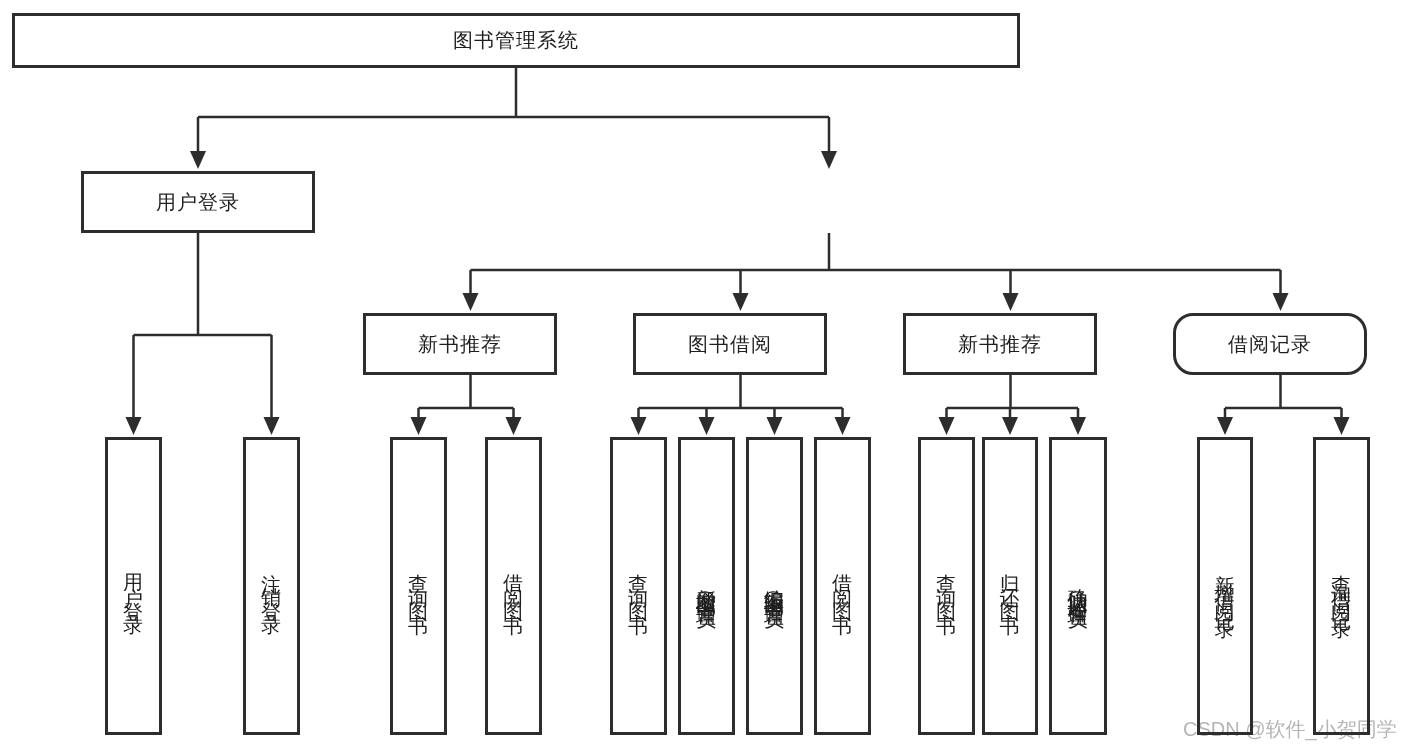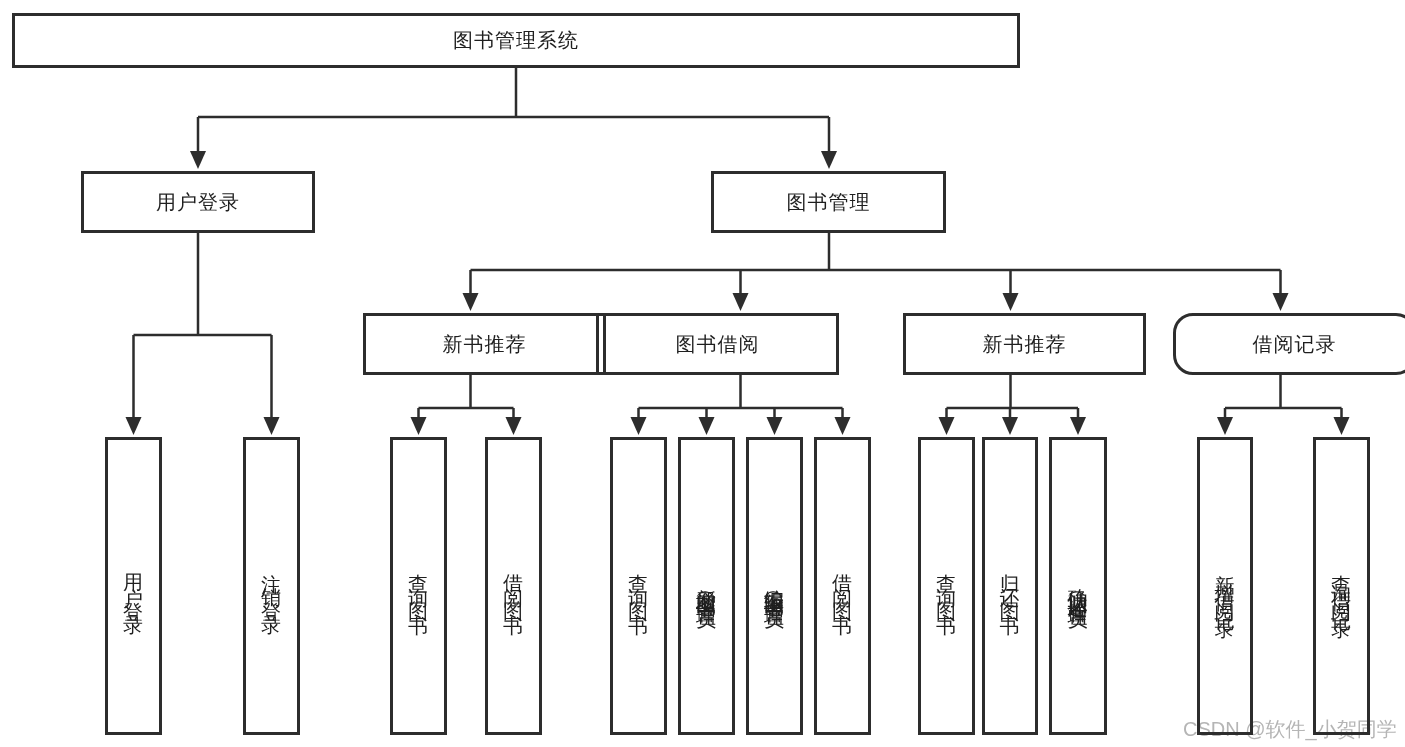--- a/index.html
+++ b/index.html
@@ -15,21 +15,21 @@
     position:absolute;
     border:3px solid #2d2d2d;
     background:transparent;
     display:flex; align-items:center; justify-content:center;
     box-sizing:border-box;
     color:#1f1f1f;
   }
   .h-node { font-size:20px; letter-spacing:1px; }
   .root-node { left:12px; top:13px; width:1008px; height:55px;text-align:right; }
   .lvl2-node { height:62px; }
-  .lvl3-node { height:62px; width:243px; top:313px; }
+  .lvl3-node { height:62px; width:194px; top:313px; }
   .leaf { top:437px; height:298px; }
   .v-text {
     writing-mode:vertical-rl;
     text-orientation:mixed;
     font-size:20px;
     letter-spacing:14px;
     color:#1f1f1f;
     line-height:1;
   }
   .watermark {
@@ -88,28 +88,25 @@
 
   <span class="watermark">CSDN @软件_小贺同学</span>
 
   <div class="node h-node root-node">
     <span>图书管理系统</span>
   </div>
 
   <div class="node h-node lvl2-node" style="left:81px; top:171px; width:234px;">
     <span>用户登录</span>
   </div>
-  <div class="node h-node lvl2-node" style="left:711px; top:171px; width:235px;">
-    <span>图书管理</span>
-  </div>
 
   <div class="node h-node lvl3-node" style="left:363px;">
     <span>新书推荐</span>
   </div>
-  <div class="node h-node lvl3-node" style="left:596px;">
+  <div class="node h-node lvl3-node" style="left:633px;">
     <span>图书借阅</span>
   </div>
   <div class="node h-node lvl3-node" style="left:903px;">
     <span>新书推荐</span>
   </div>
   <div class="node h-node lvl3-node" style="left:1173px;border-radius:20px;">
     <span>借阅记录</span>
   </div>
 
   <div class="node leaf" style="left:105px; width:57px;">

